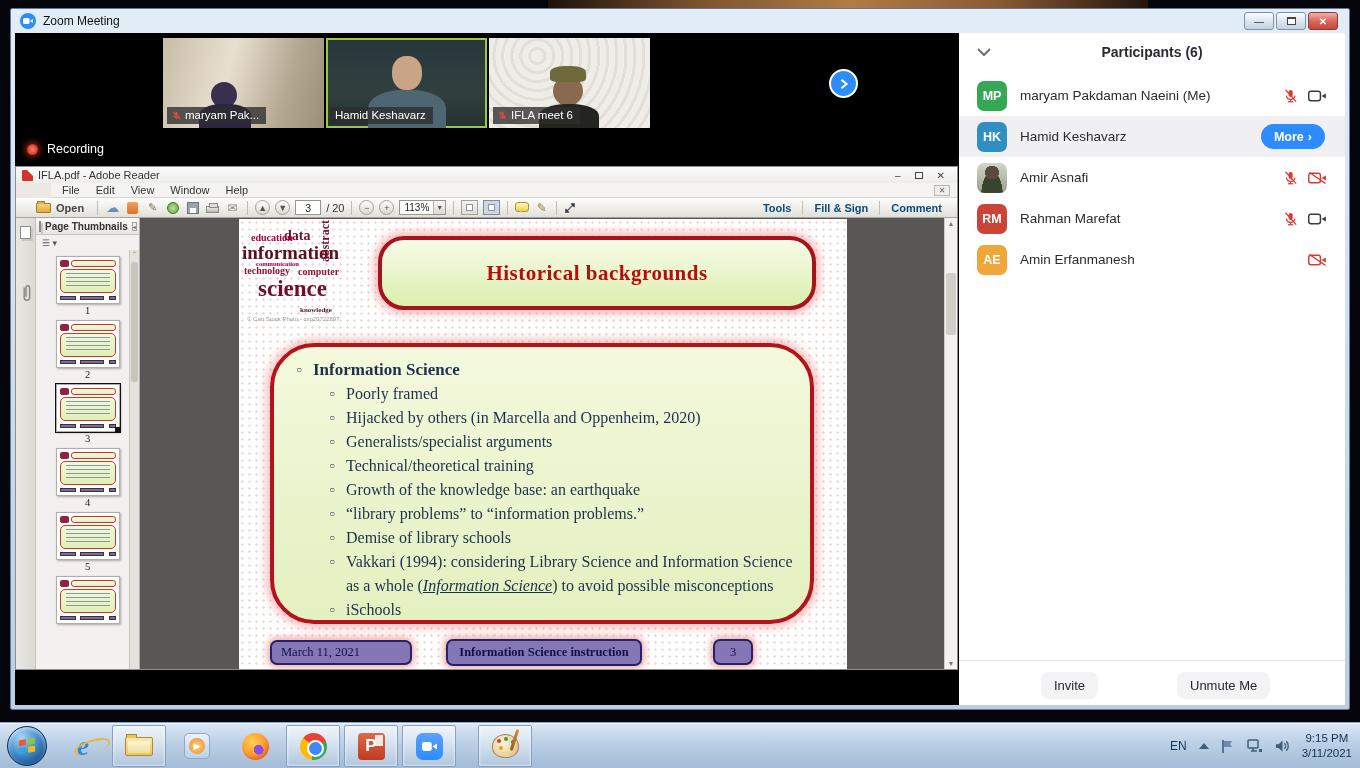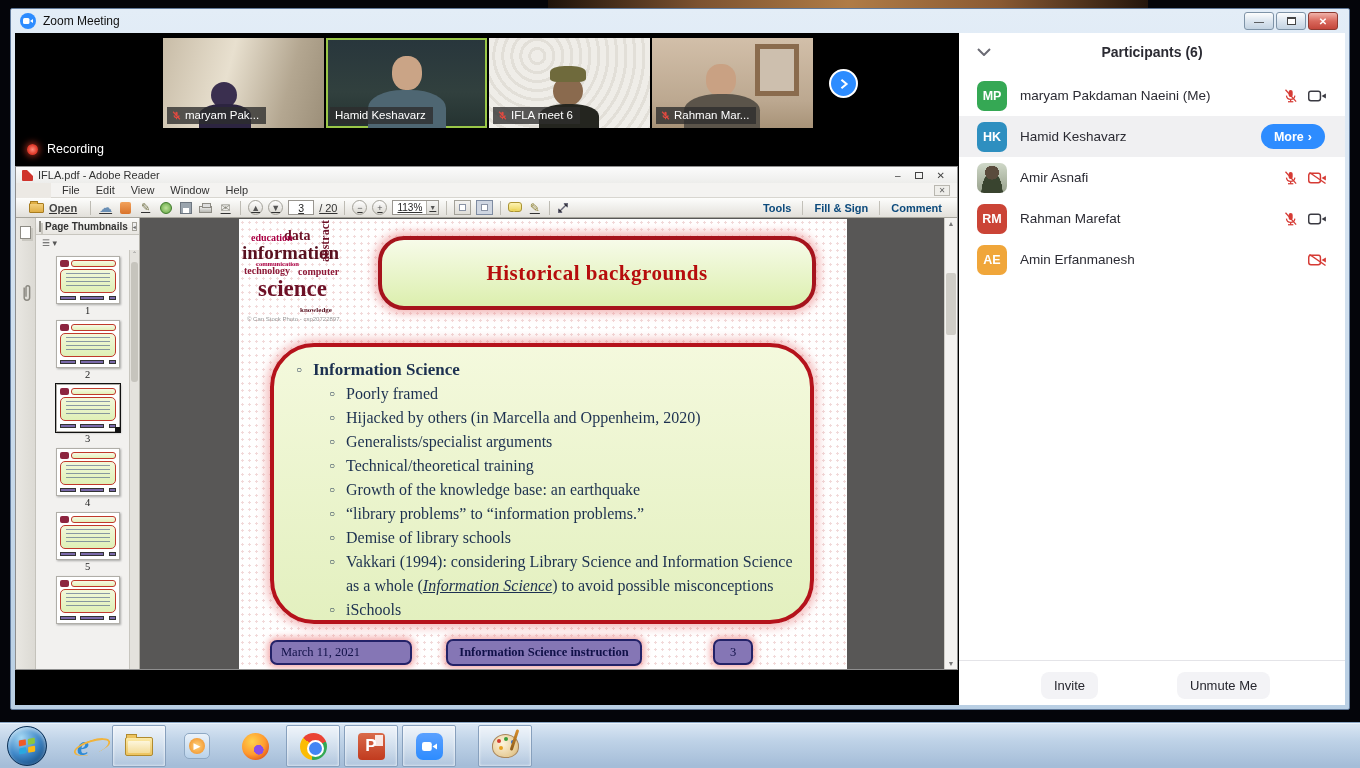--- a/index.html
+++ b/index.html
@@ -49,21 +49,21 @@
   .atitle{height:16px;background:linear-gradient(#fbfbfb,#ededeb);display:flex;align-items:center;gap:5px;padding:0 6px;flex:none;}
   .pdfico{width:11px;height:11px;background:#d0342c;border-radius:1px;position:relative;flex:none;}
   .pdfico:after{content:"";position:absolute;right:0;top:0;border:3px solid #fff;border-left-color:transparent;border-bottom-color:transparent;}
   .atctl{margin-left:auto;display:flex;gap:14px;color:#444;font-size:10px;align-items:center;padding-right:6px;}
   .atctl .rst{width:8px;height:7px;border:1px solid #444;display:inline-block;}
   .amenu{height:15px;display:flex;align-items:center;gap:2px;padding:0 4px;background:#f4f3f1;border-bottom:1px solid #d8d6d0;flex:none;margin-left:35px;}
   .amenu span{padding:0 7px;}
   .amx{margin-left:auto;width:13px;height:11px;border:1px solid #b9b7b0;background:#efeeea;color:#666;
        font-size:8px;display:flex;align-items:center;justify-content:center;margin-right:3px;}
   .atool{height:20px;background:linear-gradient(#fdfdfc,#e2e0da);border-bottom:1px solid #a6a49c;
-         display:flex;align-items:center;gap:5px;padding:0 7px;flex:none;position:relative;text-decoration:underline;}
+         display:flex;align-items:center;gap:5px;padding:0 14px;flex:none;position:relative;}
   .sep{width:1px;height:14px;background:#bdbbb3;margin:0 2px;}
   .openbtn{display:flex;align-items:center;gap:5px;font-weight:bold;color:#444;padding:1px 5px;border:1px solid transparent;border-radius:2px;}
   .folder{width:15px;height:10px;background:linear-gradient(#f3cf7d,#dfae45);border:1px solid #a87c1f;border-radius:1px;position:relative;}
   .folder:before{content:"";position:absolute;left:0;top:-3px;width:6px;height:2px;background:#dfae45;border:1px solid #a87c1f;border-bottom:none;border-radius:1px 1px 0 0;}
   .ic{width:15px;height:15px;display:flex;align-items:center;justify-content:center;font-size:11px;color:#667;}
   .icloud{color:#6a8fb5;font-size:13px;}
   .iexp{width:11px;height:12px;background:linear-gradient(#f2a25c,#d9732a);border-radius:2px;}
   .ipen{color:#7a7a52;}
   .iglobe{width:12px;height:12px;border-radius:50%;background:radial-gradient(#bfe39a,#5da23e);border:1px solid #3f7a2a;}
   .ifloppy{width:12px;height:12px;background:#9aa4ad;border:1px solid #6d7680;position:relative;}
@@ -272,36 +272,20 @@
           <div class="nametag">
             <svg width="9" height="11" viewBox="0 0 24 24">
                 <g stroke="#e04a40" stroke-width="3" fill="#e04a40">
                   <rect x="9" y="2" width="6" height="11" rx="3" stroke="none"></rect>
                   <path d="M5.5 11.5a6.8 6.8 0 0 0 13.5 0" fill="none"></path>
                   <path d="M12 18v4" fill="none"></path>
                   <path d="M3 2l18 20" fill="none"></path>
                 </g>
               </svg>
             <span>IFLA meet 6</span>
-          </div>
-        </div>
-        <div class="vtile vt4">
-          <div style="position:absolute;right:14px;top:6px;width:44px;height:52px;border:5px solid #8a6b4d;background:#cdbfae;"></div>
-          <div class="head" style="left:54px;top:26px;width:30px;height:32px;background:#c9a183;border-radius:46%;"></div>
-          <div class="torso" style="left:32px;top:56px;width:76px;height:36px;background:#5b544a;"></div>
-          <div class="nametag">
-            <svg width="9" height="11" viewBox="0 0 24 24">
-                <g stroke="#e04a40" stroke-width="3" fill="#e04a40">
-                  <rect x="9" y="2" width="6" height="11" rx="3" stroke="none"></rect>
-                  <path d="M5.5 11.5a6.8 6.8 0 0 0 13.5 0" fill="none"></path>
-                  <path d="M12 18v4" fill="none"></path>
-                  <path d="M3 2l18 20" fill="none"></path>
-                </g>
-              </svg>
-            <span>Rahman Mar...</span>
           </div>
         </div>
         <div class="nextbtn">
           <svg width="10" height="12" viewBox="0 0 10 14">
               <polyline points="2,2 8,7 2,12" fill="none" stroke="#fff" stroke-width="2.4"></polyline>
             </svg>
         </div>
 
         <div class="recbar">
           <span class="recdot"></span>
@@ -722,14 +706,35 @@
       </span>
     </div>
     <div class="tbapp framed" style="left:478px">
       <span class="paint">
           <i class="p1"></i>
           <i class="p2"></i>
           <i class="p3"></i>
           <i class="p4"></i>
         </span>
     </div>
+    <div class="tray">
+      <span>EN</span>
+      <span class="trayup"></span>
+      <svg width="14" height="15" viewBox="0 0 14 15">
+          <path d="M2 1v13" stroke="#3f5d7d" stroke-width="1.6"></path>
+          <path d="M3 2h8l-2 3 2 3H3z" fill="#6f8aa8"></path>
+        </svg>
+      <svg width="16" height="14" viewBox="0 0 16 14">
+          <rect x="1" y="1" width="10" height="8" rx="1" fill="none" stroke="#3f5d7d" stroke-width="1.5"></rect>
+          <path d="M4 12h6M6 9v3" stroke="#3f5d7d" stroke-width="1.5"></path>
+          <path d="M12 10h3v3h-3z" fill="#3f5d7d"></path>
+        </svg>
+      <svg width="15" height="14" viewBox="0 0 16 14">
+          <path d="M1 5h3l4-4v12L4 9H1z" fill="#3f5d7d"></path>
+          <path d="M10 4a4 4 0 0 1 0 6M12 2a7 7 0 0 1 0 10" fill="none" stroke="#3f5d7d" stroke-width="1.4"></path>
+        </svg>
+      <span class="clock">
+        <span>9:15 PM</span><br>
+        <span>3/11/2021</span>
+      </span>
+    </div>
   </div>
 </div>
 
 </body></html>

